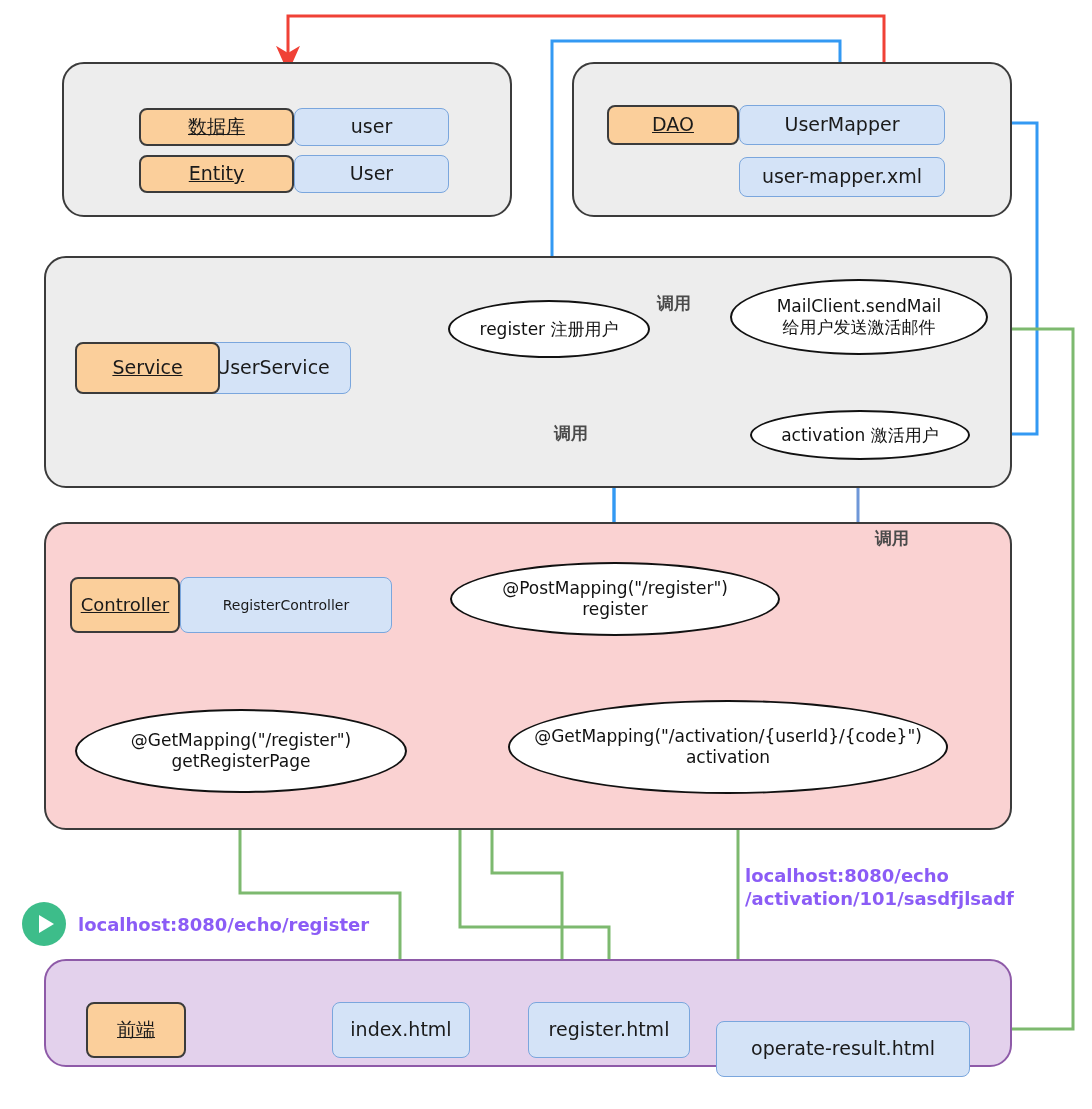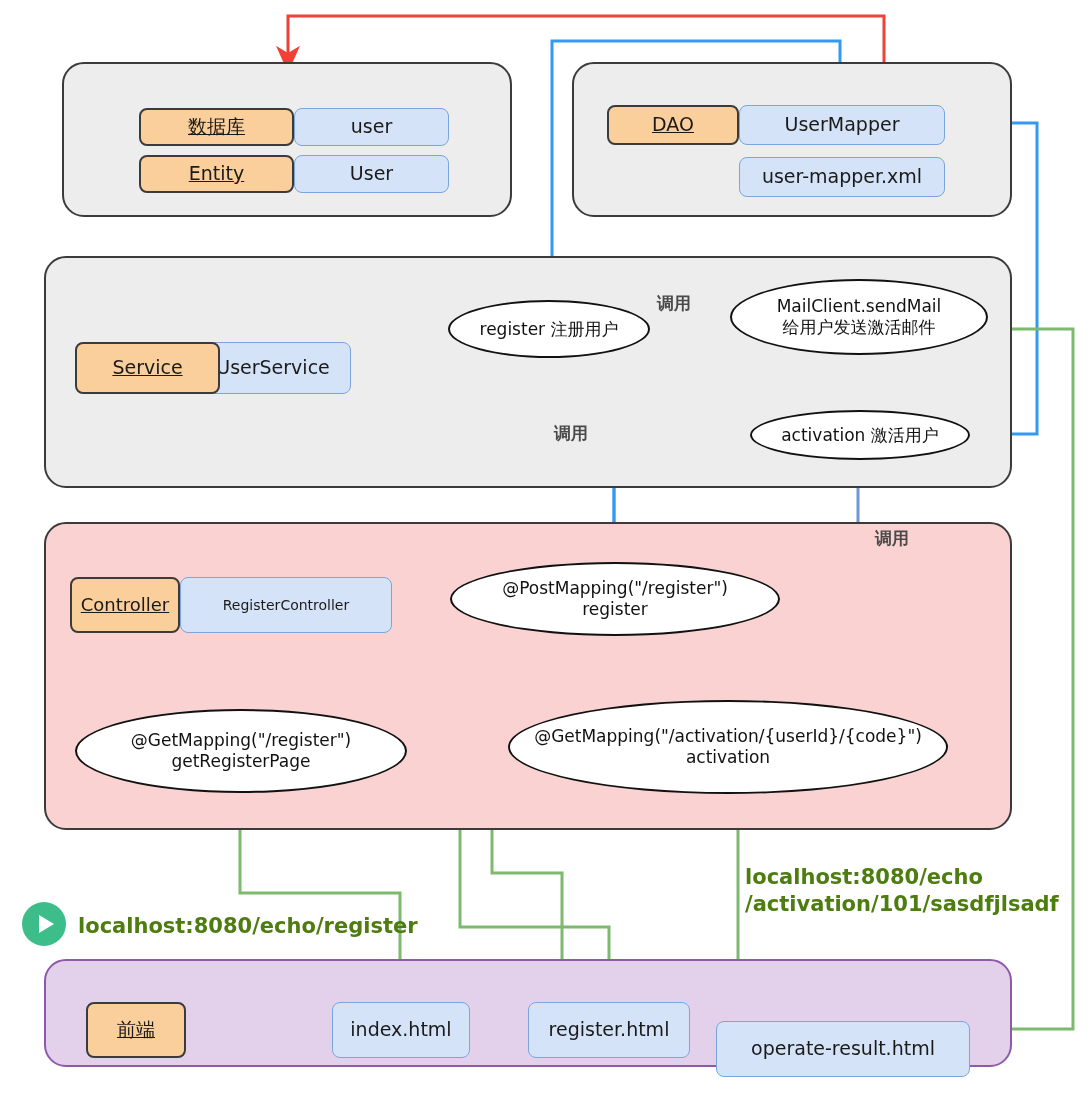--- a/index.html
+++ b/index.html
@@ -85,23 +85,23 @@
     font-weight: bold;
     color: #4a4a4a;
     z-index: 8;
     white-space: nowrap;
     text-align: right;
   }
 
   .url-label {
     position: absolute;
     font-family: "DejaVu Sans", "Liberation Sans", sans-serif;
-    font-size: 21px;
+    font-size: 18px;
     font-weight: bold;
-    color: #4d7c0f;
+    color: #8b5cf6;
     z-index: 8;
     line-height: 1.3;
     white-space: pre-line;
   }
 
   .play-badge {
     position: absolute;
     width: 44px;
     height: 44px;
     border-radius: 50%;

